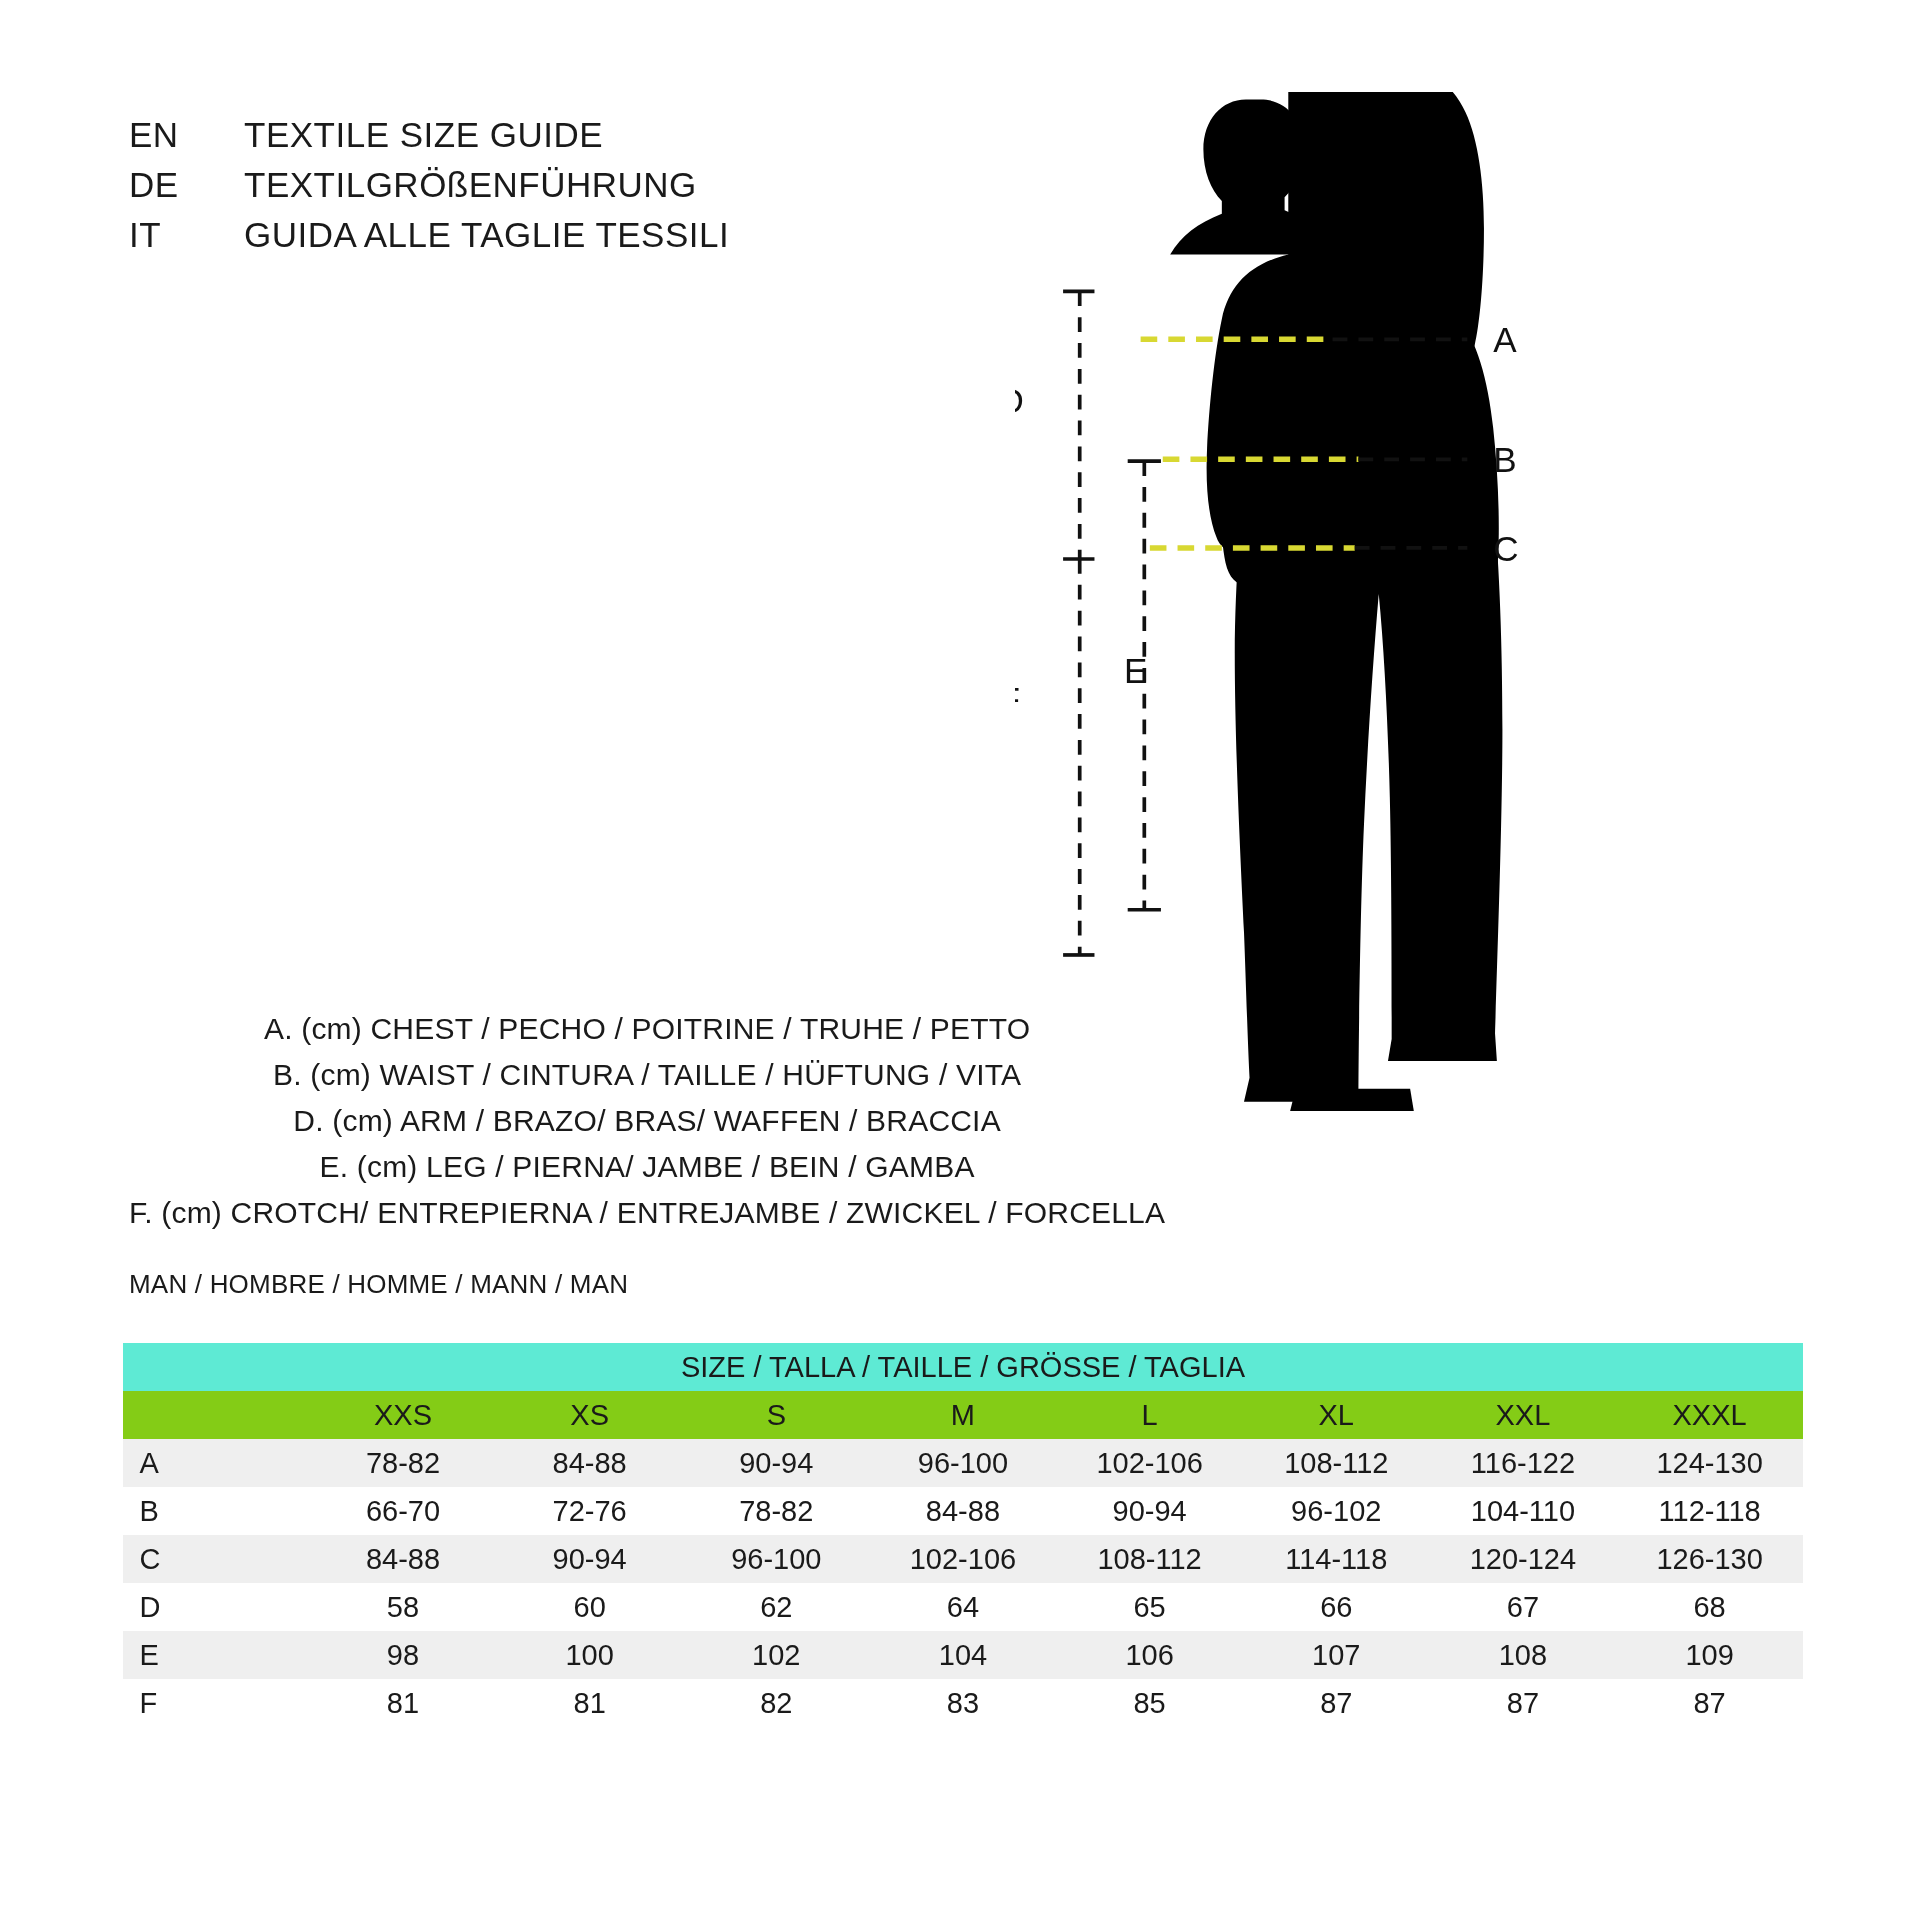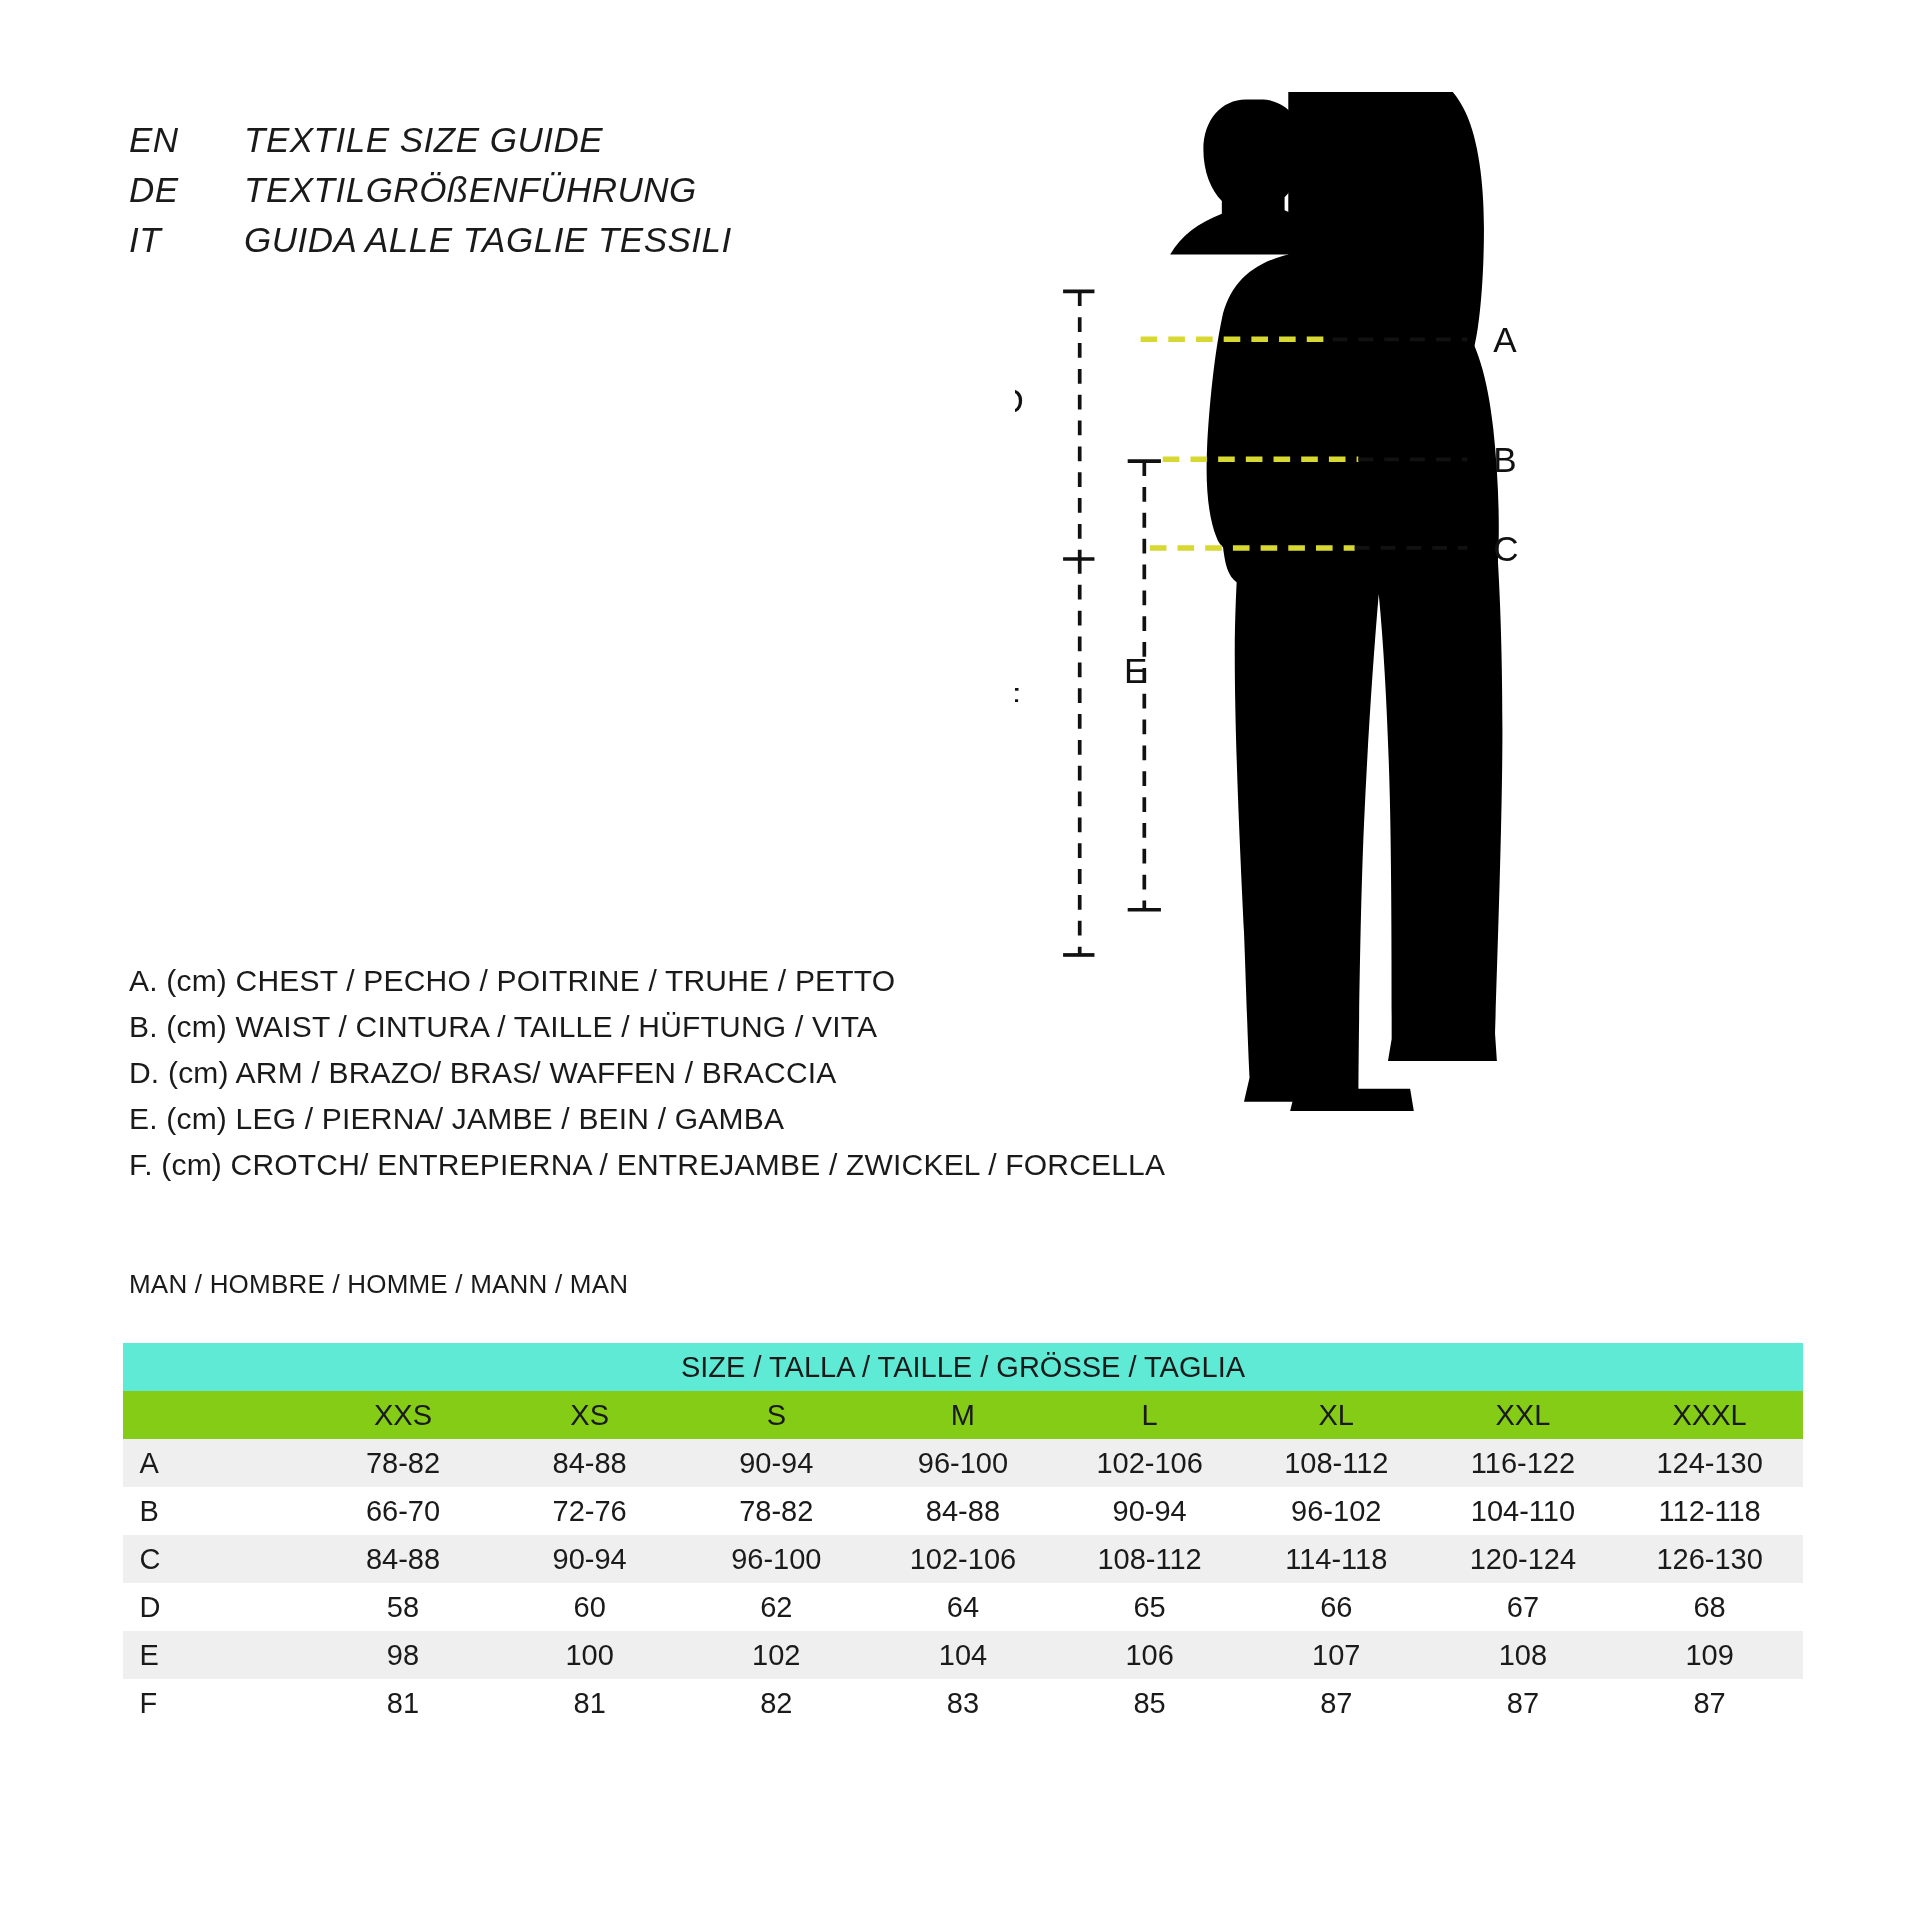--- a/index.html
+++ b/index.html
@@ -17,39 +17,39 @@
   }
 
   
   .lang-block {
     position: absolute;
     left: 129px;
     top: 115px;
   }
   .lang-row {
     display: flex;
-    align-items: center;
+    align-items: flex-start;
     height: 50px;
-    font-style: italic;
   }
   .lang-code {
     width: 115px;
     font-size: 35px;
     letter-spacing: 0.5px;
   }
   .lang-title {
     font-size: 35px;
     letter-spacing: 0.5px;
   }
 
   
   .legend-block {
     position: absolute;
     left: 129px;
-    top: 964px;
+    top: 1012px;
+    text-align: center;
   }
   .legend-row {
     font-size: 30px;
     height: 46px;
     letter-spacing: 0.2px;
     white-space: nowrap;
   }
   .gender-row {
     position: absolute;
     left: 129px;

